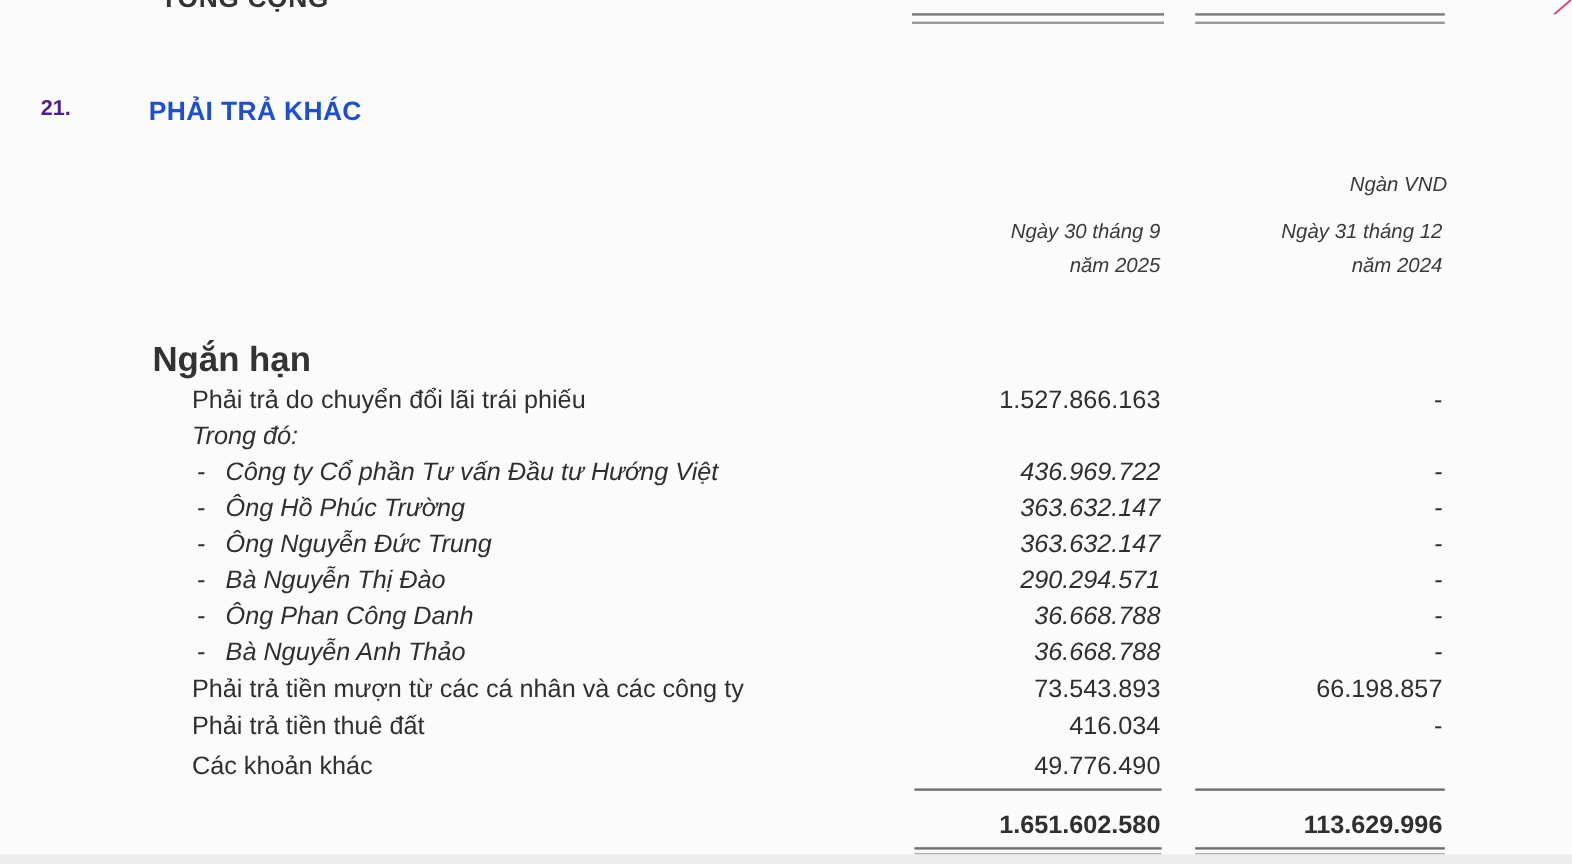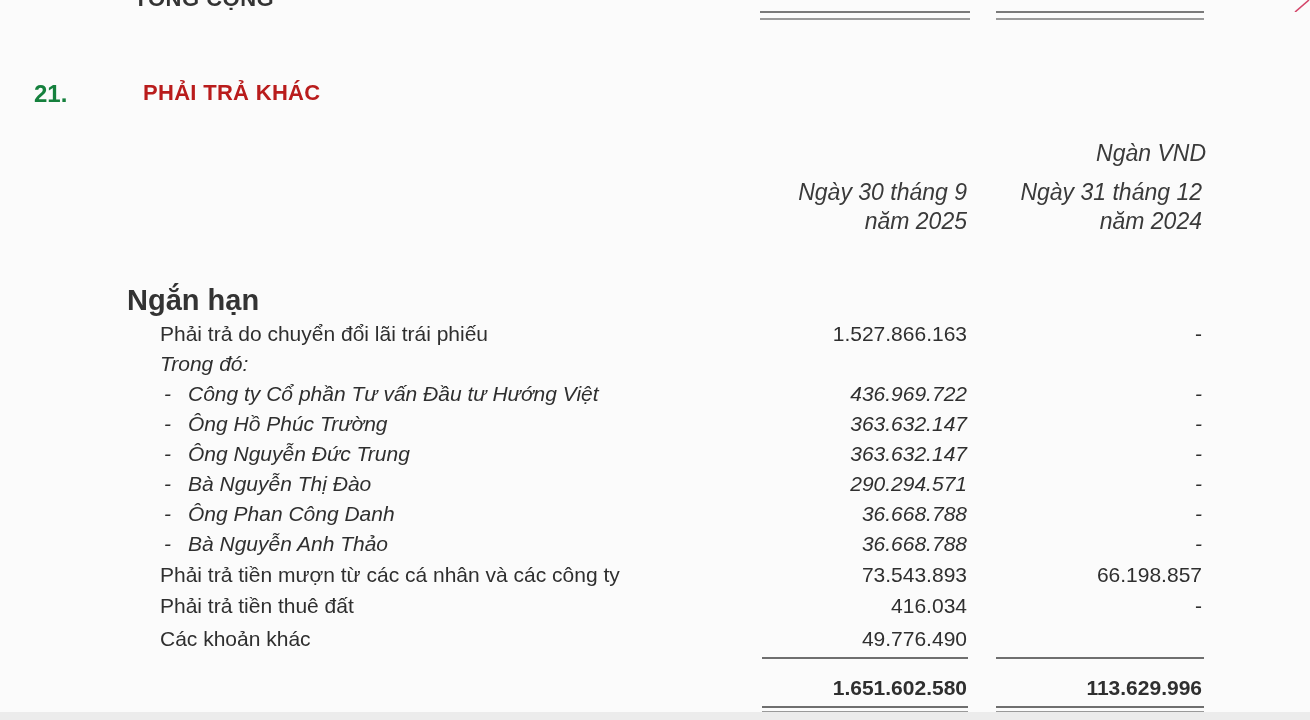--- a/index.html
+++ b/index.html
@@ -5,23 +5,23 @@
     html, body { margin:0; padding:0; }
     body {
       width:1310px; height:720px; overflow:hidden; position:relative;
       background:#fbfbfb; color:#2f2f2f;
       font-family:"Liberation Sans", "DejaVu Sans", sans-serif;
     }
     .abs { position:absolute; }
     .prev-label { left:134px; top:-14px; font-size:22px; font-weight:bold; letter-spacing:0.5px; color:#333; }
     .prev-dbl { height:5px; border-top:2px solid #7a7a7a; border-bottom:2px solid #9a9a9a; top:11px; }
     .mark { left:1293px; top:0; width:18px; height:12px; }
-    .sec-num { left:34px; top:80px; font-size:24px; font-weight:bold; color:#15803d; }
-    .sec-title { left:143px; top:80px; font-size:22px; font-weight:bold; color:#b91c1c; letter-spacing:0.3px; }
-    .hdr { font-size:23px; font-style:italic; color:#3a3a3a; text-align:right; line-height:29px; }
+    .sec-num { left:34px; top:80px; font-size:18px; font-weight:bold; color:#4c1d95; }
+    .sec-title { left:124px; top:80px; font-size:22px; font-weight:bold; color:#1d4ed8; letter-spacing:0.3px; }
+    .hdr { font-size:17px; font-style:italic; color:#3a3a3a; text-align:right; line-height:29px; }
     .row { position:absolute; left:0; width:1223px; height:30px; font-size:21px; }
     .lbl { position:absolute; white-space:nowrap; }
     .num { position:absolute; text-align:right; width:230px; white-space:nowrap; }
     .c1 { left:737px; }
     .c2 { left:972px; }
     .it { font-style:italic; }
     .b { font-weight:bold; }
     .rule { position:absolute; height:0; border-top:2px solid #6f6f6f; }
     .rule.dbl { height:3px; border-top:2px solid #6f6f6f; border-bottom:1px solid #9a9a9a; }
     .bottom-shade { position:absolute; left:0; top:712px; width:1310px; height:8px; background:#ececec; }

